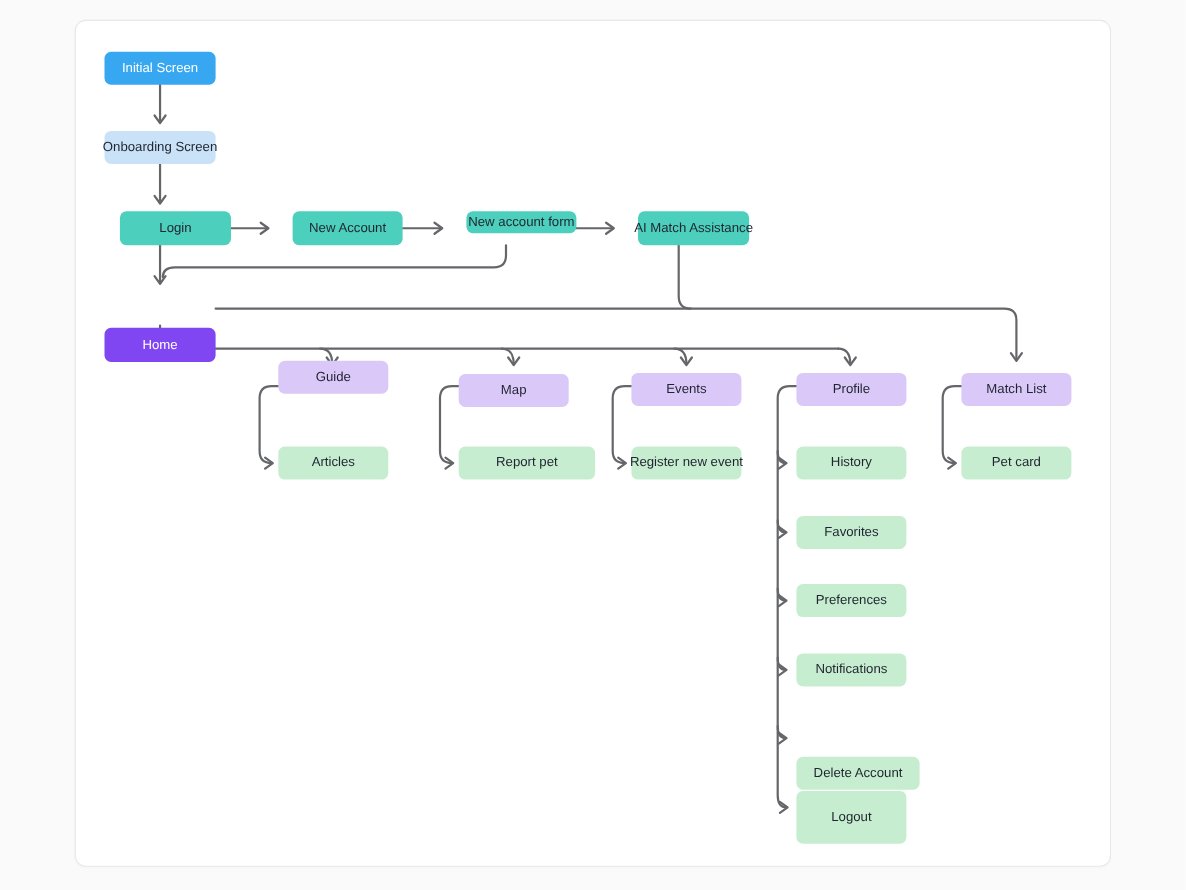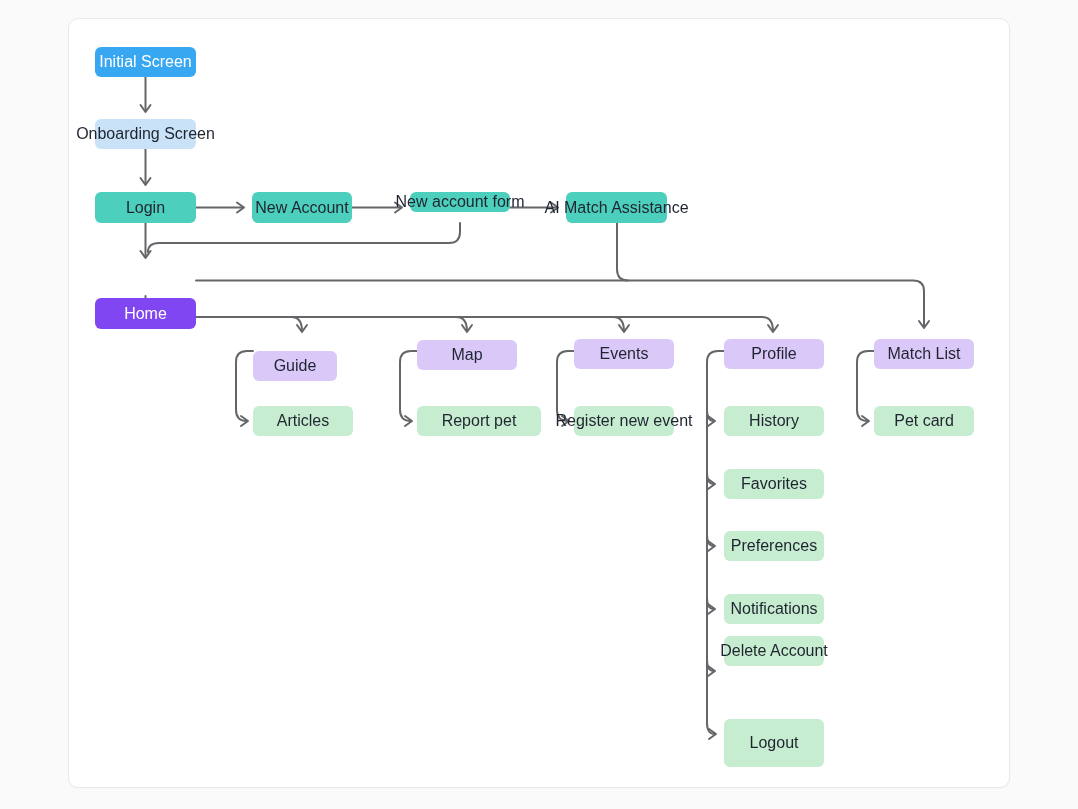--- a/index.html
+++ b/index.html
@@ -16,27 +16,27 @@
   }
   .card{
     position:absolute;left:68px;top:18px;width:940px;height:768px;
     background:var(--card);border:1px solid var(--card-border);
     border-radius:10px;box-shadow:0 1px 2px rgba(0,0,0,0.02);
   }
   svg.wires{position:absolute;left:0;top:0;width:1078px;height:809px;pointer-events:none;}
   svg.wires path{fill:none;stroke:var(--line);stroke-width:2;stroke-linecap:round;stroke-linejoin:round;}
   .node{
     position:absolute;display:flex;align-items:center;justify-content:center;
-    border-radius:6px;font-size:16px;color:var(--text-dark);
+    border-radius:6px;font-size:12px;color:var(--text-dark);
     text-align:center;line-height:1.1;padding:0 4px;box-sizing:border-box;
     cursor:default;white-space:nowrap;
   }
   .n-blue{background:var(--blue);color:#ffffff;}
   .n-lightblue{background:var(--lightblue);}
-  .n-teal{background:var(--teal);}
+  .n-teal{background:var(--teal);margin-left:14px;}
   .n-purple{background:var(--purple);color:#ffffff;margin-top:33px;}
   .n-lavender{background:var(--lavender);}
   .n-green{background:var(--green);}
 </style>
 </head>
 <body>
 
 <div class="card"></div>
 
 <svg class="wires">
@@ -72,29 +72,29 @@
 </svg>
 
 <div class="node n-blue" style="left:95px;top:47px;width:101px;height:30px">Initial Screen</div>
 <div class="node n-lightblue" style="left:95px;top:119px;width:101px;height:30px">Onboarding Screen</div>
 <div class="node n-teal" style="left:95px;top:192px;width:101px;height:31px">Login</div>
 <div class="node n-teal" style="left:252px;top:192px;width:100px;height:31px">New Account</div>
 <div class="node n-teal" style="left:410px;top:192px;width:100px;height:20px">New account form</div>
 <div class="node n-teal" style="left:566px;top:192px;width:101px;height:31px">AI Match Assistance</div>
 <div class="node n-purple" style="left:95px;top:265px;width:101px;height:31px">Home</div>
 
-<div class="node n-lavender" style="left:253px;top:351px;width:84px;height:30px">Guide</div>
+<div class="node n-lavender" style="left:253px;top:328px;width:100px;height:30px">Guide</div>
 <div class="node n-lavender" style="left:417px;top:340px;width:100px;height:30px">Map</div>
 <div class="node n-lavender" style="left:574px;top:339px;width:100px;height:30px">Events</div>
 <div class="node n-lavender" style="left:724px;top:339px;width:100px;height:30px">Profile</div>
 <div class="node n-lavender" style="left:874px;top:339px;width:100px;height:30px">Match List</div>
 
 <div class="node n-green" style="left:253px;top:406px;width:100px;height:30px">Articles</div>
 <div class="node n-green" style="left:417px;top:406px;width:124px;height:30px">Report pet</div>
 <div class="node n-green" style="left:574px;top:406px;width:100px;height:30px">Register new event</div>
 <div class="node n-green" style="left:874px;top:406px;width:100px;height:30px">Pet card</div>
 
 <div class="node n-green" style="left:724px;top:406px;width:100px;height:30px">History</div>
 <div class="node n-green" style="left:724px;top:469px;width:100px;height:30px">Favorites</div>
 <div class="node n-green" style="left:724px;top:531px;width:100px;height:30px">Preferences</div>
 <div class="node n-green" style="left:724px;top:594px;width:100px;height:30px">Notifications</div>
-<div class="node n-green" style="left:724px;top:636px;width:100px;height:30px">Delete Account</div>
+<div class="node n-green" style="left:724px;top:688px;width:112px;height:30px">Delete Account</div>
 <div class="node n-green" style="left:724px;top:719px;width:100px;height:48px">Logout</div>
 
 </body></html>

